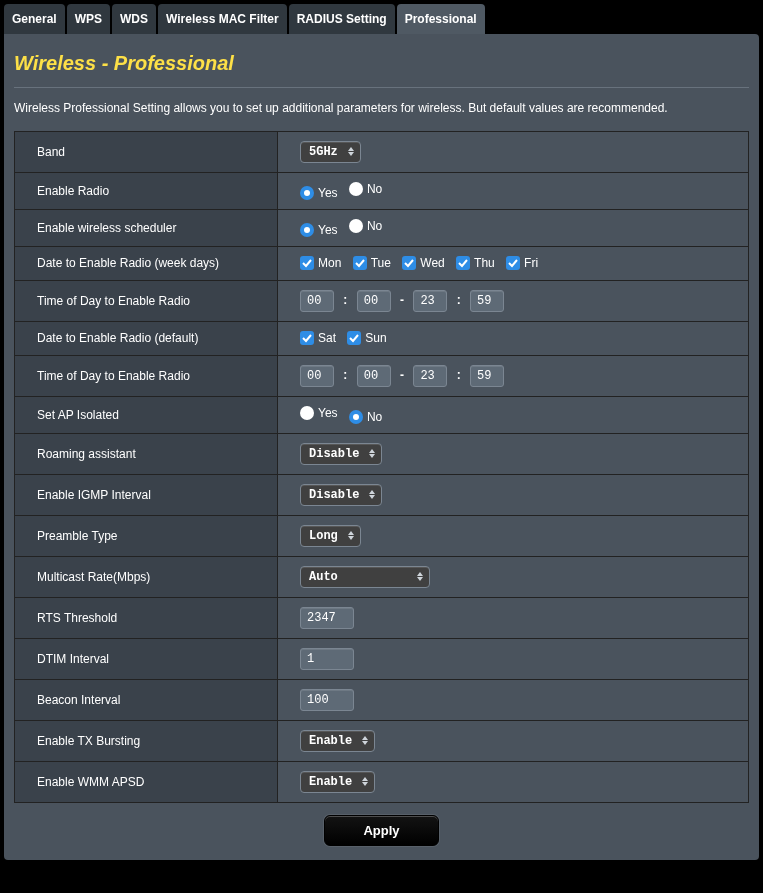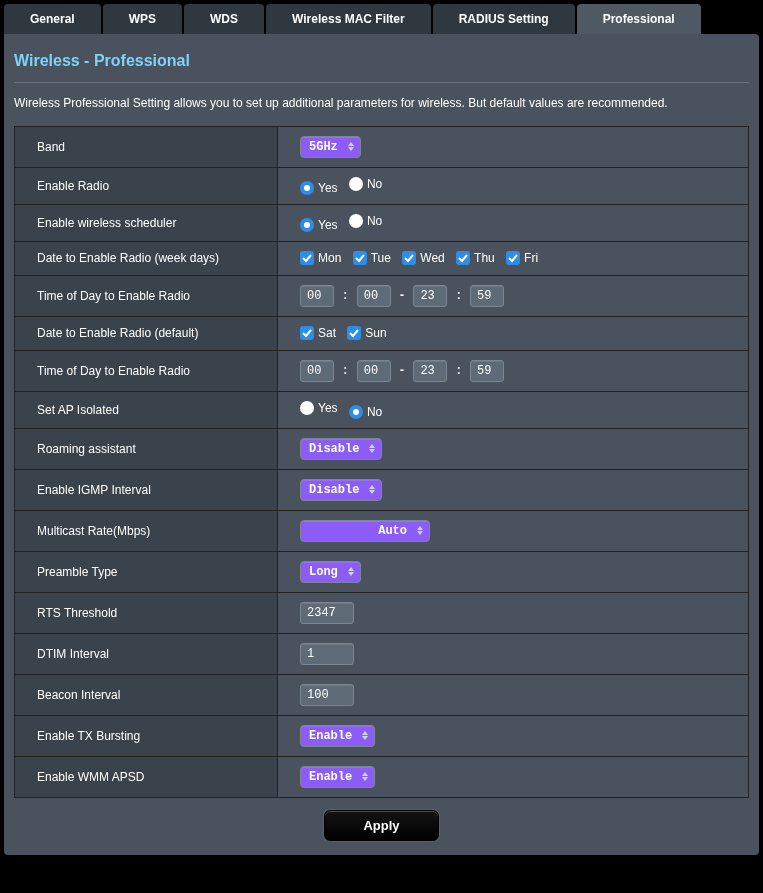--- a/index.html
+++ b/index.html
@@ -10,42 +10,43 @@
       color: #fff;
       font-size: 12px;
     }
     .tabs {
       display: flex;
       gap: 2px;
       background: #000;
       padding: 4px 0 0 4px;
     }
     .tab {
-      padding: 8px 26px;
+      padding: 8px 8px;
       background: #30383f;
       color: #fff;
       border-radius: 4px 4px 0 0;
       cursor: pointer;
       font-size: 12px;
       font-weight: bold;
     }
     .tab.active {
       background: #4f5963;
     }
     .panel {
       background: #4a535d;
       padding: 12px 10px 14px 10px;
       border-radius: 0 4px 4px 4px;
       margin: 0 4px 4px 4px;
     }
     .title {
-      font-size: 16px;
+      font-size: 20px;
       font-weight: bold;
-      color: #7dd3fc;
+      color: #fde047;
       padding: 6px 0 12px 0;
+      font-style: italic;
     }
     .divider {
       border: none;
       border-top: 1px solid #68727d;
       margin-bottom: 12px;
     }
     .desc {
       font-size: 12px;
       color: #fff;
       margin-bottom: 14px;
@@ -66,32 +67,31 @@
     table.settings td.label {
       width: 263px;
       background: #3a424b;
     }
     table.settings td.field {
       background: #4a535d;
     }
     .select {
       display: inline-flex;
       align-items: center;
-      background: #8b5cf6;
+      background: #404040;
       border: 1px solid #7b8692;
       border-radius: 4px;
       padding: 3px 6px 3px 8px;
       color: #fff;
       font-family: 'Courier New', monospace;
       font-size: 12px;
       font-weight: bold;
       min-height: 22px;
       cursor: pointer;
       box-shadow: inset 0 1px 0 rgba(255,255,255,0.12);
-      text-align: right;
     }
     .select .caret {
       display: inline-flex;
       flex-direction: column;
       margin-left: 10px;
       gap: 1px;
     }
     .caret .up, .caret .down {
       width: 0; height: 0;
       border-left: 3px solid transparent;
@@ -348,36 +348,36 @@
         <span class="select">
           <span>Disable</span>
           <span class="caret">
                 <span class="up"></span>
                 <span class="down"></span>
               </span>
         </span>
       </td>
     </tr>
     <tr>
+      <td class="label">Preamble Type</td>
+      <td class="field">
+        <span class="select">
+          <span>Long</span>
+          <span class="caret">
+                <span class="up"></span>
+                <span class="down"></span>
+              </span>
+        </span>
+      </td>
+    </tr>
+    <tr>
       <td class="label">Multicast Rate(Mbps)</td>
       <td class="field">
         <span class="select" style="min-width:130px">
           <span style="flex:1">Auto</span>
-          <span class="caret">
-                <span class="up"></span>
-                <span class="down"></span>
-              </span>
-        </span>
-      </td>
-    </tr>
-    <tr>
-      <td class="label">Preamble Type</td>
-      <td class="field">
-        <span class="select">
-          <span>Long</span>
           <span class="caret">
                 <span class="up"></span>
                 <span class="down"></span>
               </span>
         </span>
       </td>
     </tr>
     <tr>
       <td class="label">RTS Threshold</td>
       <td class="field">

